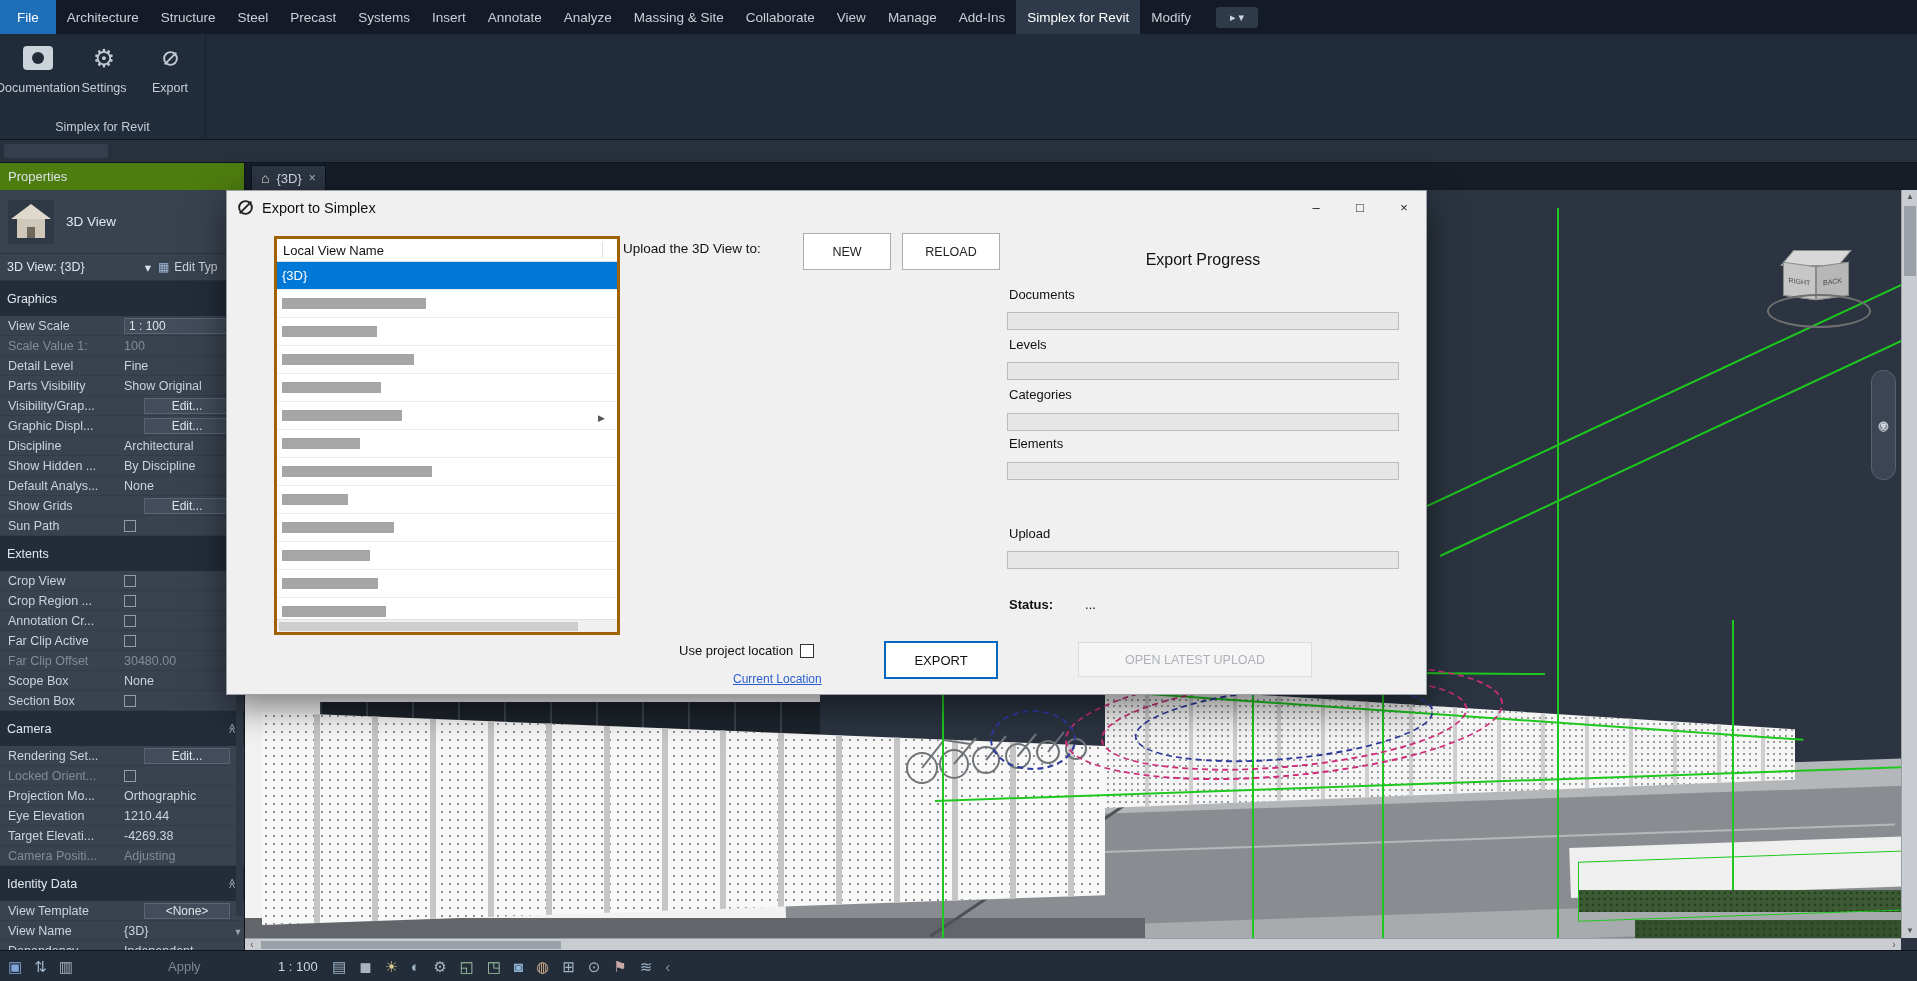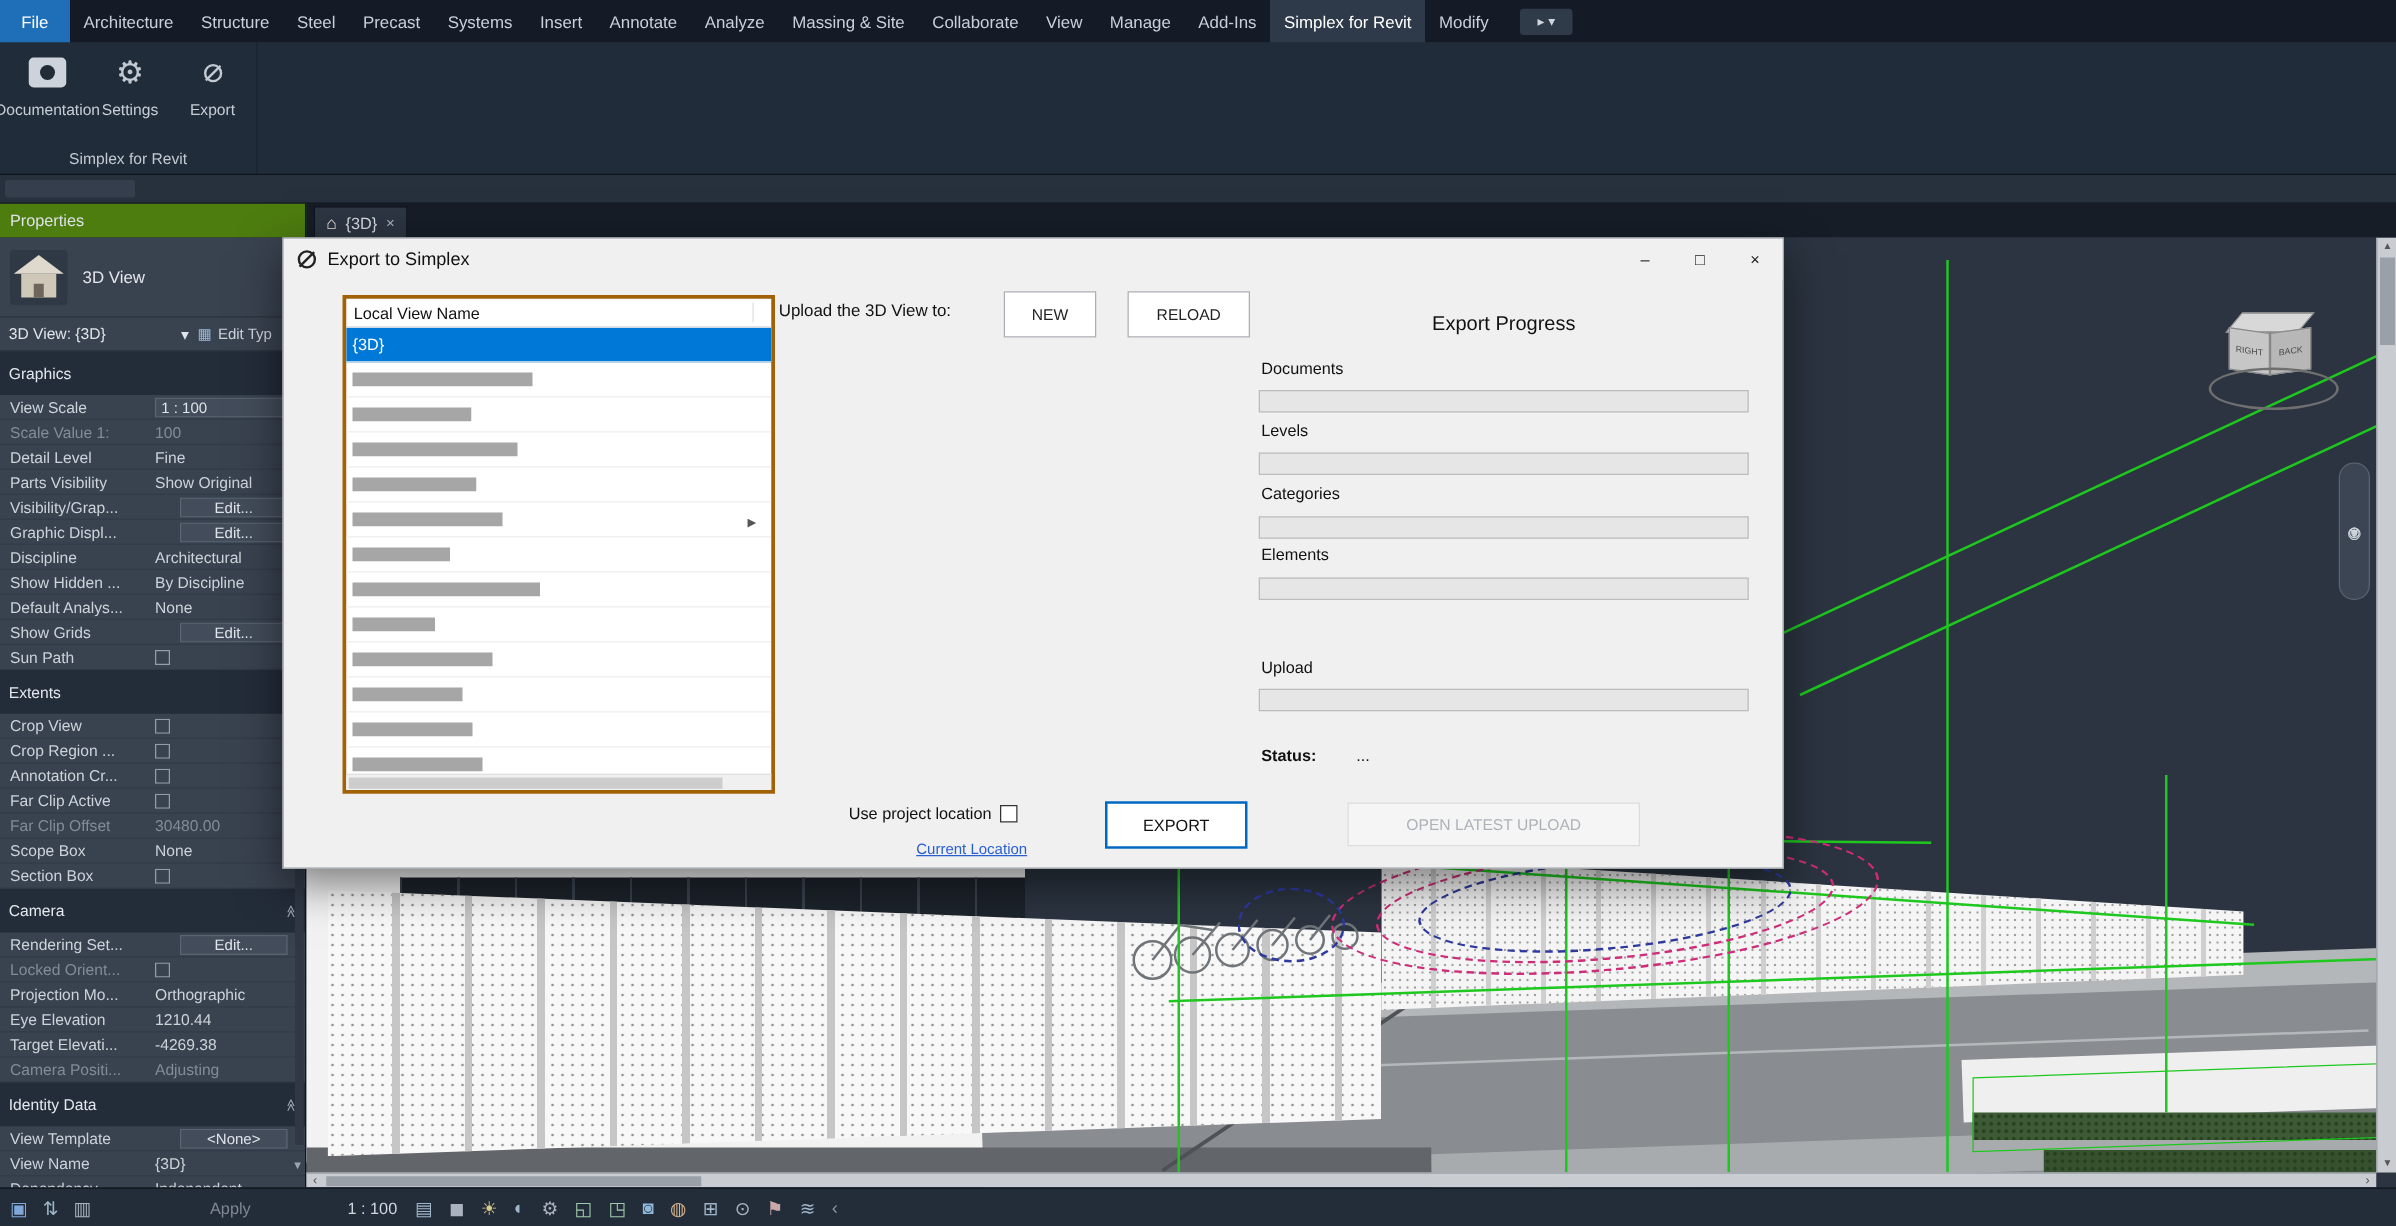--- a/index.html
+++ b/index.html
@@ -148,21 +148,21 @@
   .locrows { flex:1; overflow:hidden; }
   .lrow { height:28px; border-bottom:1px solid #ededed; display:flex; align-items:center; padding-left:5px; }
   .lrow.sel { background:#0078d7; color:#fff; }
   .redbar { height:11px; background:#a6a6a6; display:inline-block; }
   .loclist-scroll { height:13px; background:#f0f0f0; border-top:1px solid #e0e0e0; position:relative; }
   .loclist-scroll .thumb { position:absolute; left:2px; top:2px; height:9px; width:88%; background:#cdcdcd; }
   .splitter { position:absolute; left:371px; top:222px; font-size:9px; color:#555; }
   .upl-label { position:absolute; left:396px; top:50px; font-size:13.5px; }
   .wbtn { position:absolute; background:#fff; border:1px solid #abadb3; display:flex; align-items:center;
     justify-content:center; font-size:12.5px; color:#222; }
-  #new-btn { left:576px; top:42px; width:74px; height:37px; }
+  #new-btn { left:576px; top:42px; width:88px; height:37px; }
   #reload-btn { left:675px; top:42px; width:98px; height:37px; }
   .online { position:absolute; left:395px; top:89px; width:378px; height:357px; background:#b9bdc0;
     border:1px solid #7d7d7d; display:flex; flex-direction:column; }
   .online-header { height:23px; background:#fff; border-bottom:1px solid #cfcfcf; padding-left:6px; display:flex; align-items:center; }
   .orow { height:27px; display:flex; align-items:center; padding-left:5px; }
   .orow.sel { background:#0078d7; }
   .orow.plain { background:#fff; border-bottom:1px solid #e5e5e5; }
   .orow.sel .redbar { background:#6f8dab; }
   .online-fill { flex:1; background:#b9bdc0; }
   .uploc { position:absolute; left:452px; top:452px; display:flex; align-items:center; gap:7px; font-size:13px; }

